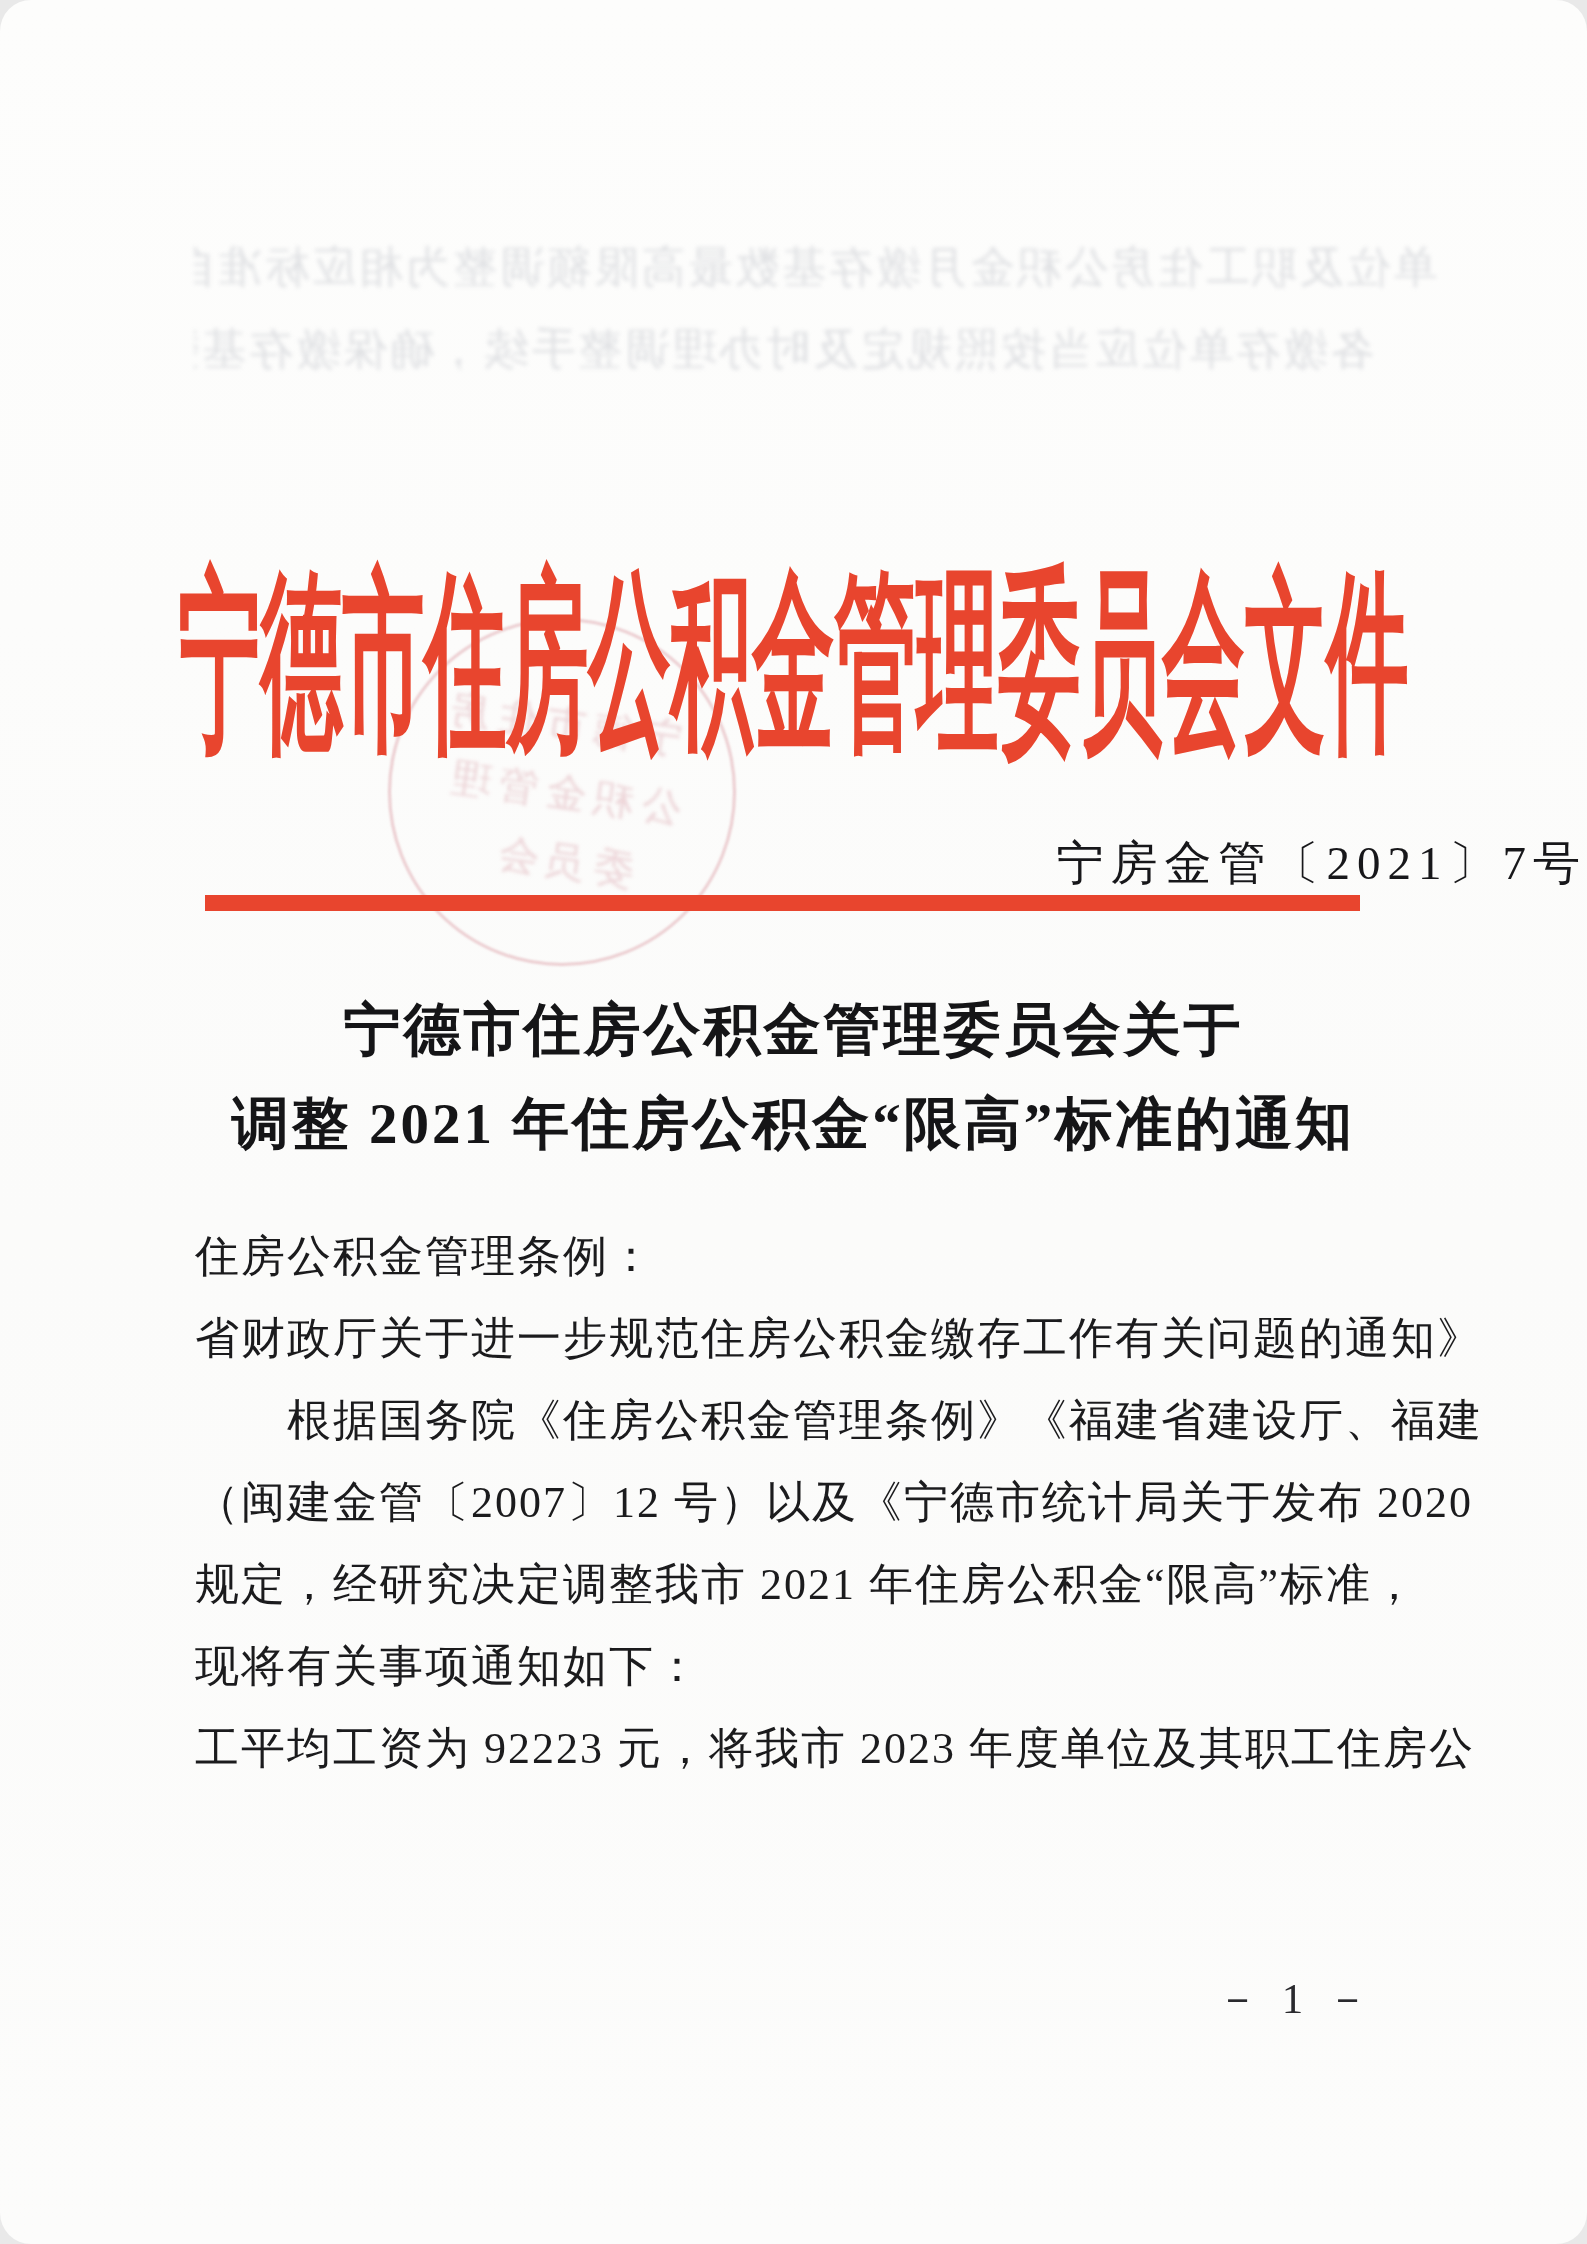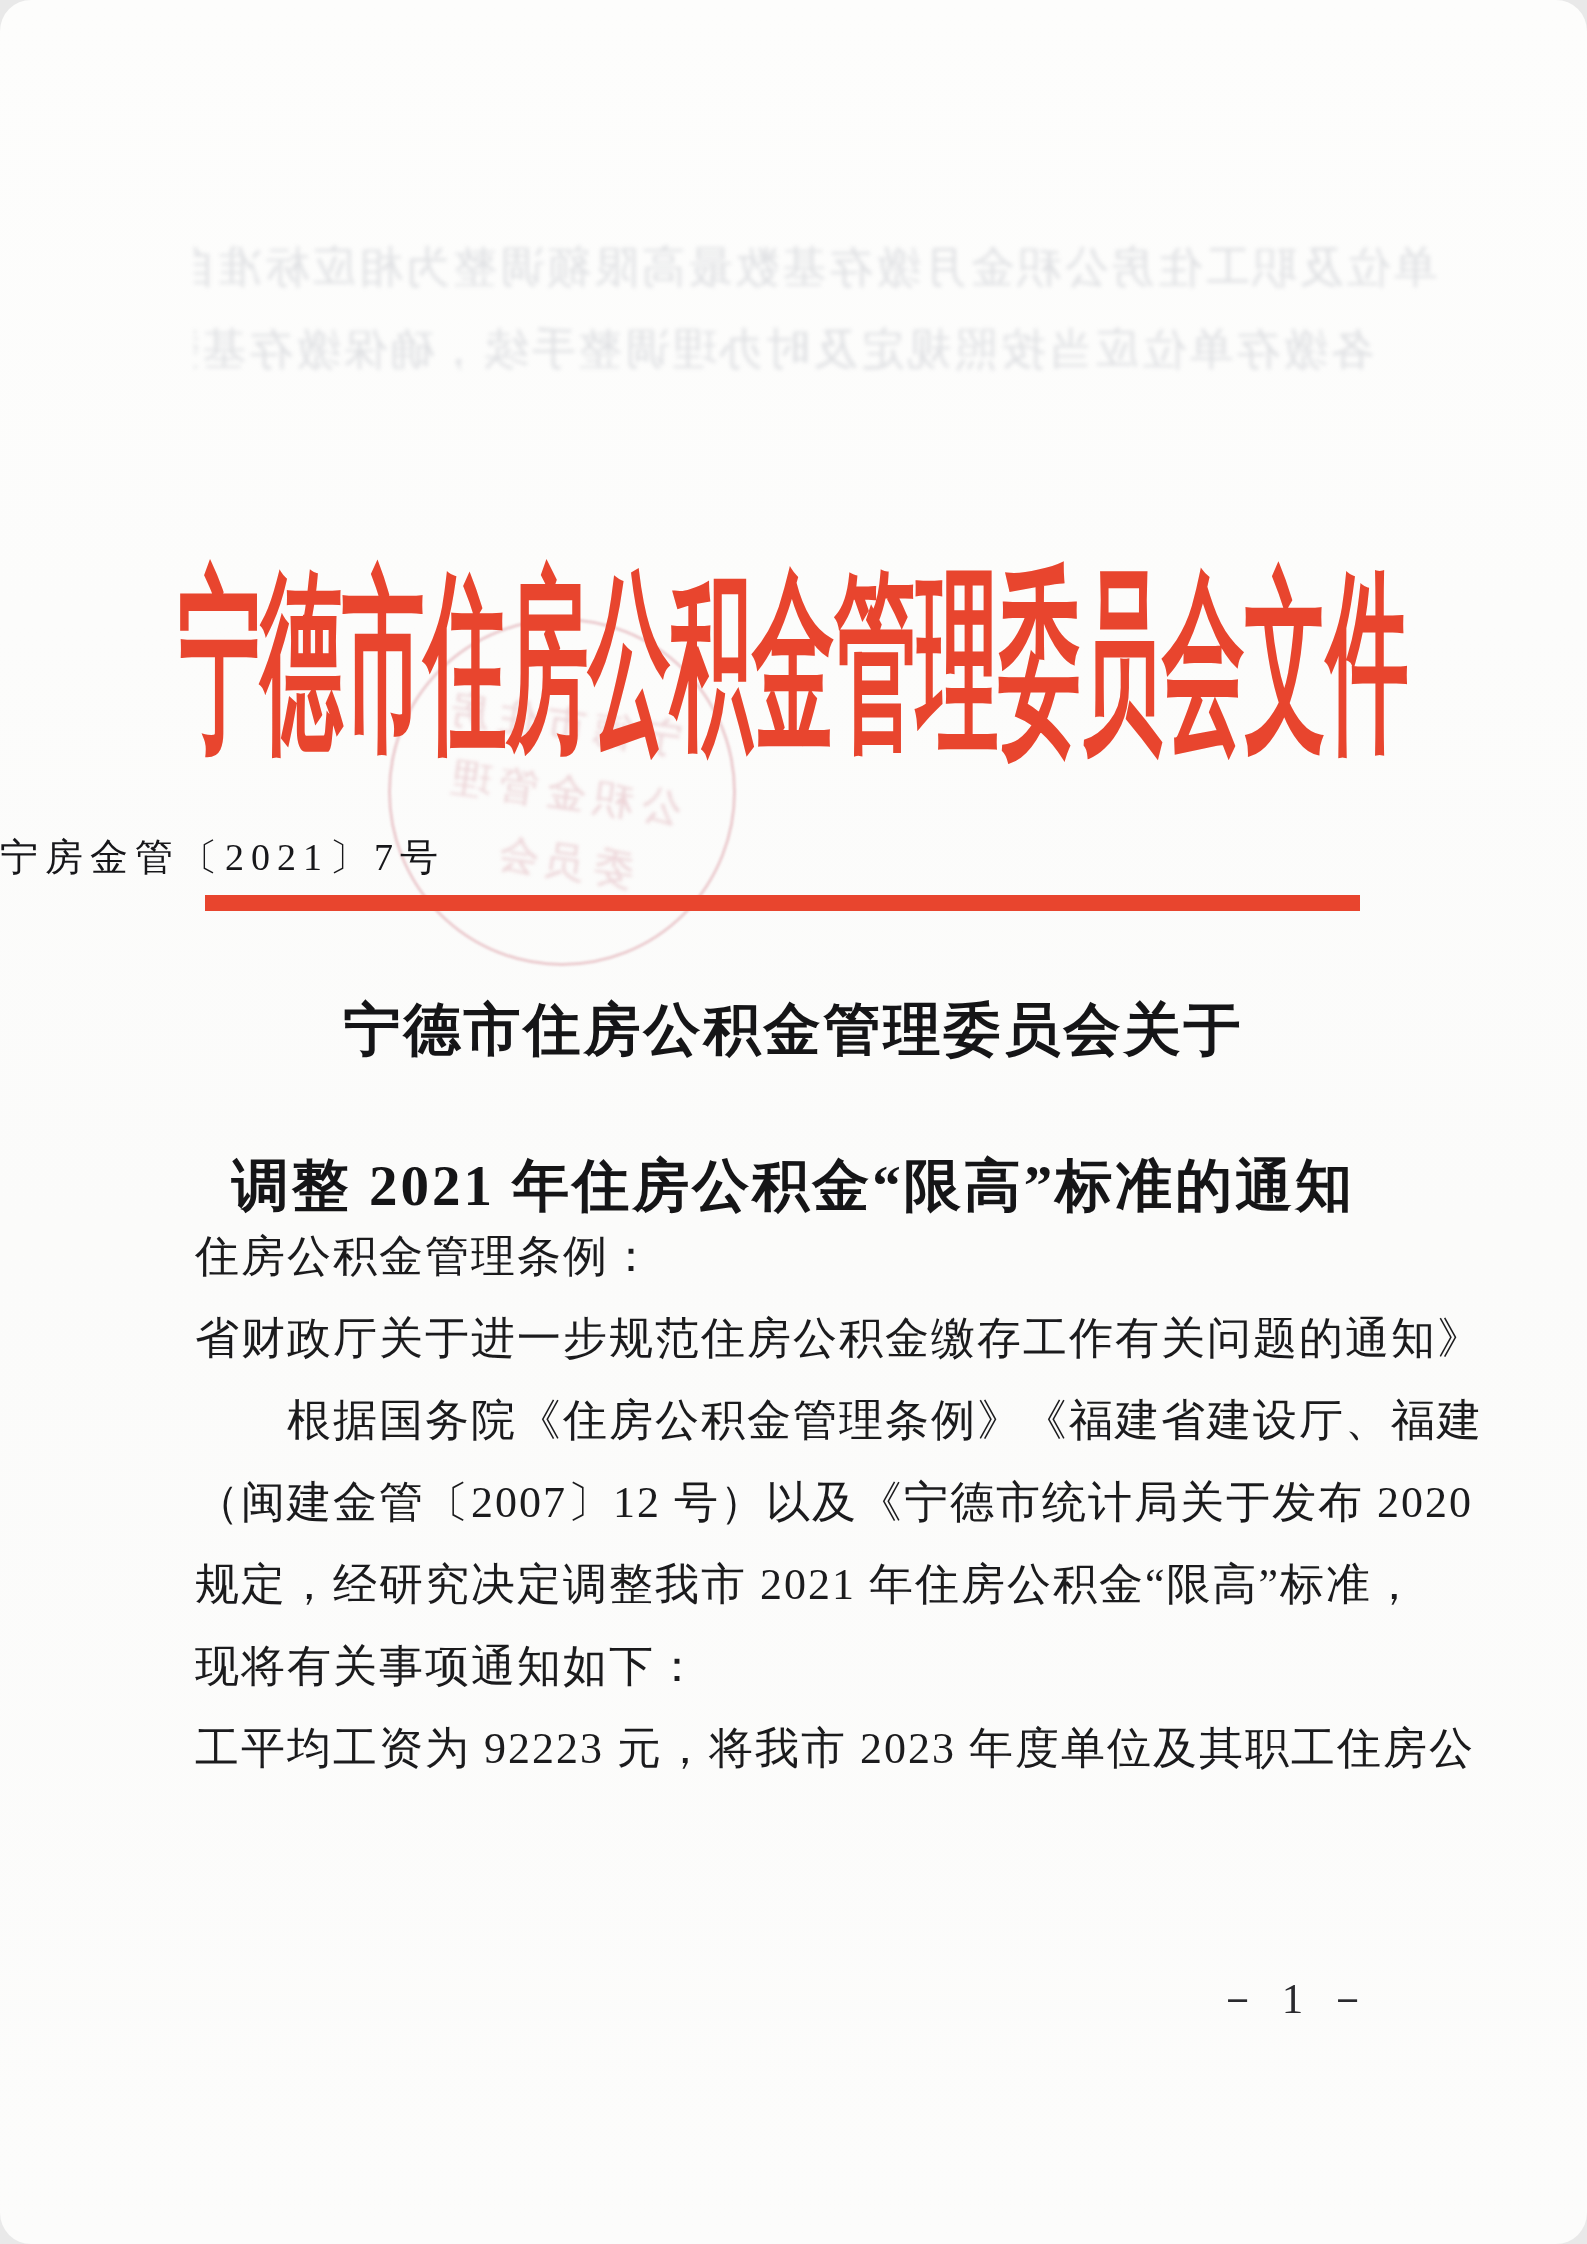--- a/index.html
+++ b/index.html
@@ -48,40 +48,40 @@
     margin:0;text-align:center;
     font-size:82px;font-weight:bold;
     letter-spacing:0;
     color:#e8452e;
     transform:scaleY(2.38);
     transform-origin:top center;
     white-space:nowrap;
   }
   .doc-number{
     position:absolute;top:832px;left:0;width:100%;
-    text-align:left;
-    font-size:38px;letter-spacing:7px;
+    text-align:right;
+    font-size:47px;letter-spacing:7px;
     color:#17171a;
   }
   .red-rule{
     position:absolute;top:895px;left:205px;
     width:1155px;height:16px;
     background:#e8452e;
   }
   
   .subject-line{
     position:absolute;left:0;width:100%;
     text-align:center;margin:0;
     font-size:57px;font-weight:bold;
     letter-spacing:3px;color:#151517;
     white-space:nowrap;
     font-family:Liberation Serif, serif;
   }
   .subject-1{top:992px;}
-  .subject-2{top:1148px;}
+  .subject-2{top:1086px;}
   
   .body-block{
     position:absolute;top:1216px;left:195px;width:1258px;
   }
   .body-line{
     margin:0;
     font-size:44px;line-height:82px;
     letter-spacing:2px;color:#1b1b1d;
     white-space:nowrap;
   }

